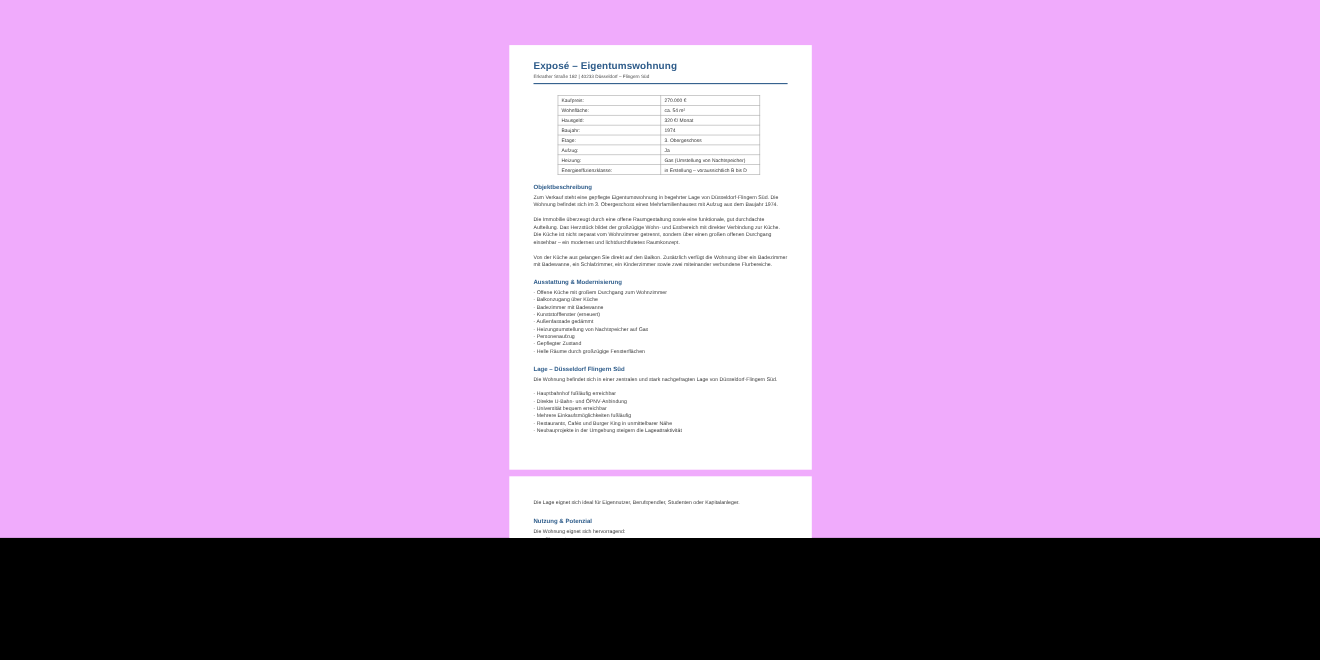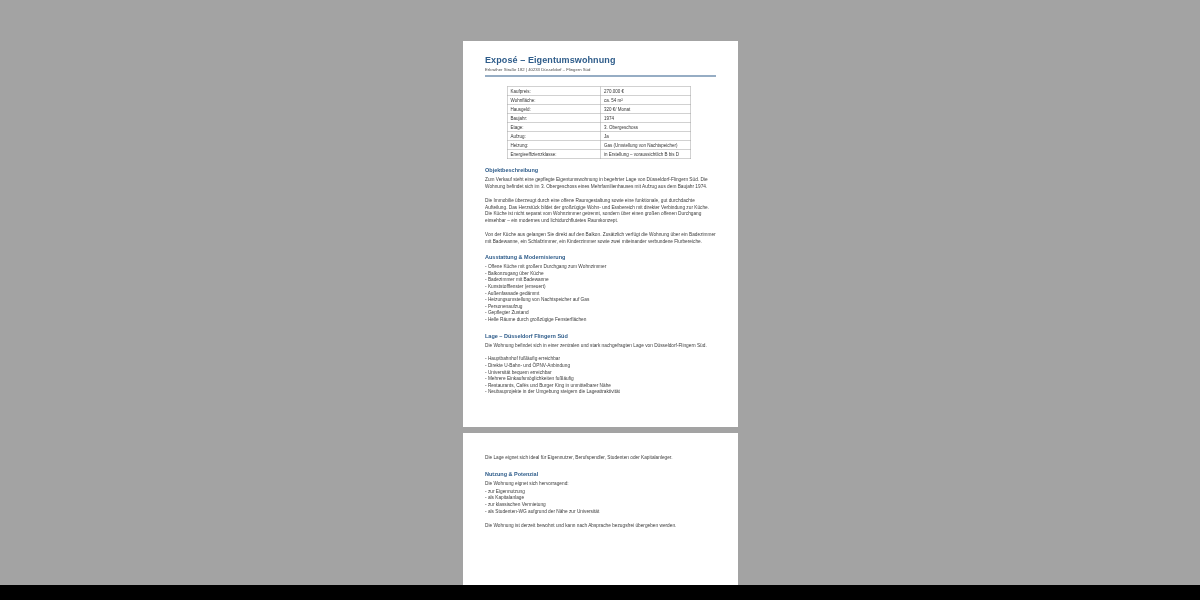--- a/index.html
+++ b/index.html
@@ -1,21 +1,21 @@
 <!DOCTYPE html>
 <html><head>
 <meta charset="utf-8">
 <style>
   html, body { margin: 0; padding: 0; }
   body { background: #000; }
   .stage {
     position: relative;
     width: 1200px;
-    height: 585px;
-    background: #a3a3a3;
+    height: 489px;
+    background: #f0abfc;
     overflow: hidden;
     font-family: "Liberation Sans", sans-serif;
   }
   .scale-wrap {
     position: absolute;
     left: 463px;
     top: 41px;
     width: 550px;
     transform: scale(0.5);
     transform-origin: 0 0;

